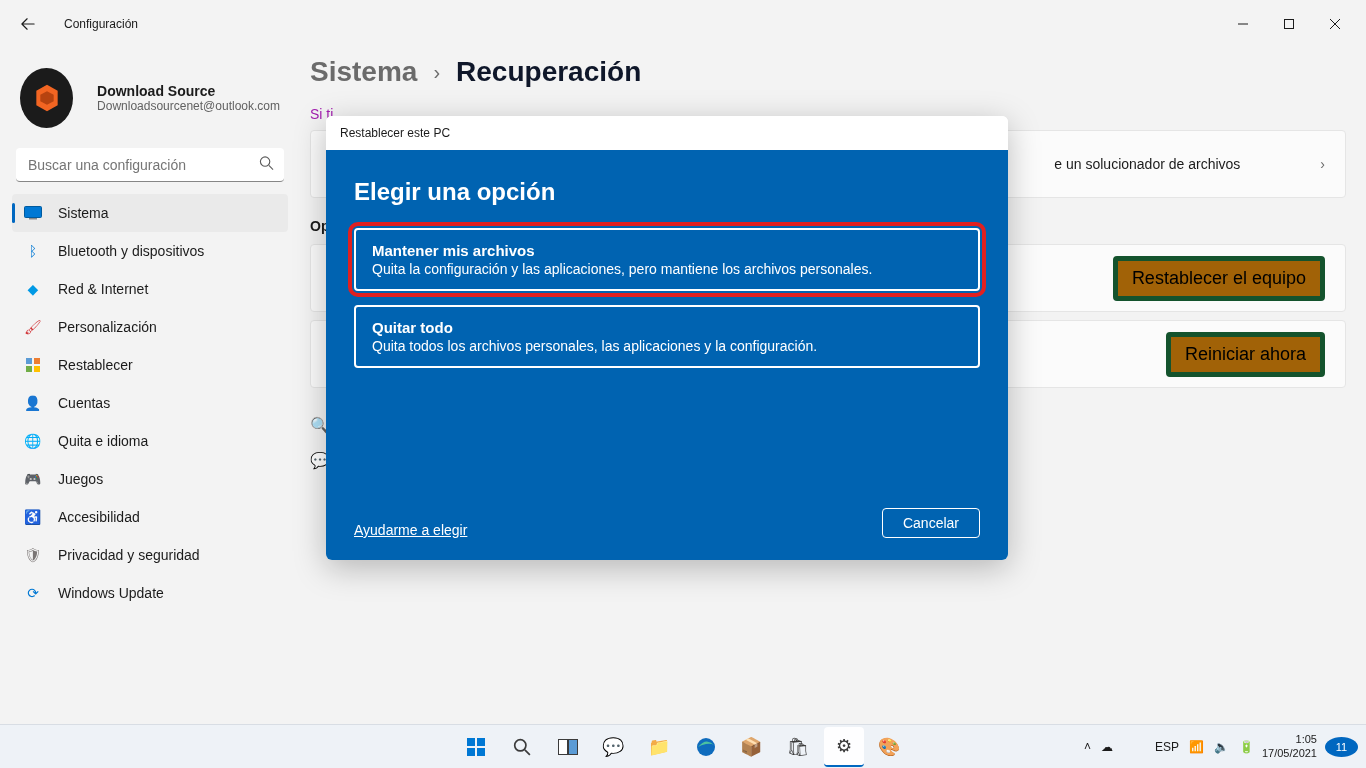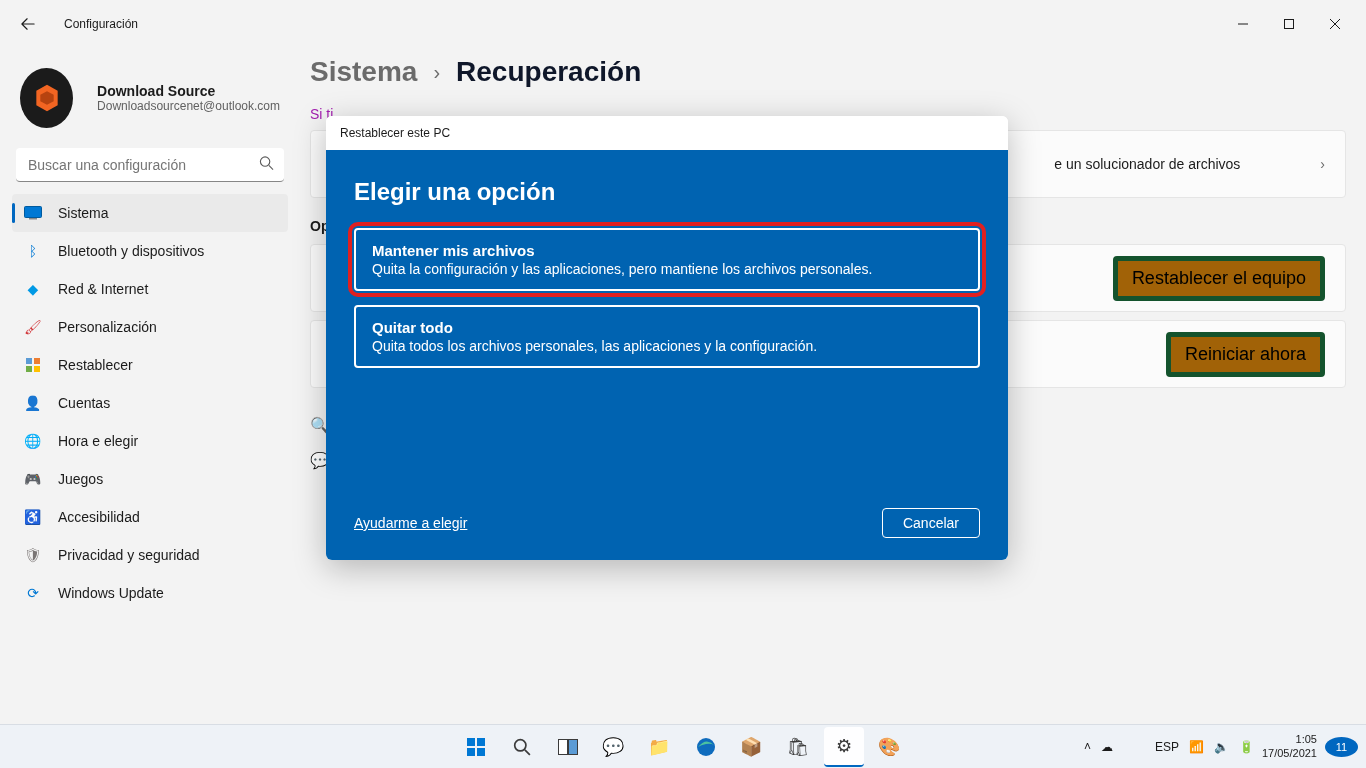--- a/index.html
+++ b/index.html
@@ -46,21 +46,21 @@
 
 
 .dialog { position: absolute; left: 326px; top: 116px; width: 682px; background: #fff; box-shadow: 0 8px 32px rgba(0,0,0,0.25); border-radius: 6px; overflow: hidden; }
 .dlg-title { font-size: 12px; color: #1b1b1b; padding: 10px 14px; background: #fff; }
 .dlg-body { background: #0063b1; color: #fff; padding: 28px 28px 22px 28px; }
 .dlg-heading { font-size: 24px; font-weight: 700; margin-bottom: 22px; }
 .opt { border: 2px solid #fff; border-radius: 4px; padding: 12px 16px; margin-bottom: 14px; cursor: pointer; }
 .opt.highlight { outline: 4px solid #e02020; outline-offset: 2px; }
 .opt-title { font-weight: 600; font-size: 15px; }
 .opt-desc { font-size: 14px; margin-top: 2px; }
-.dlg-footer { display: flex; justify-content: space-between; align-items: center; margin-top: 140px; }
+.dlg-footer { display: flex; justify-content: space-between; align-items: flex-end; margin-top: 140px; }
 .help-link { color: #fff; text-decoration: underline; font-size: 14px; cursor: pointer; }
 .cancel-btn { background: transparent; border: 1.5px solid #fff; color: #fff; border-radius: 4px; padding: 6px 20px; font-size: 14px; cursor: pointer; }
 
 
 .taskbar { position: absolute; left: 0; right: 0; bottom: 0; height: 44px; background: #eef2f7; border-top: 1px solid #d8dde4; display: flex; align-items: center; }
 .tb-center { position: absolute; left: 50%; transform: translateX(-50%); display: flex; gap: 6px; align-items: center; }
 .tb-icon { width: 40px; height: 40px; display: flex; align-items: center; justify-content: center; border-radius: 4px; cursor: pointer; font-size: 18px; }
 .tb-icon.active { background: rgba(255,255,255,0.9); border-bottom: 2px solid #0067c0; }
 .tb-right { margin-left: auto; display: flex; align-items: center; gap: 8px; padding-right: 8px; font-size: 12px; color: #1b1b1b; }
 .tb-tray { display: flex; align-items: center; gap: 10px; }
@@ -150,21 +150,21 @@
           </svg>
         </span>
         <span>Restablecer</span>
       </div>
     <div class="nav-item">
         <span class="nic" style="color:#ca5010">👤</span>
         <span>Cuentas</span>
       </div>
     <div class="nav-item">
         <span class="nic" style="color:#0078d4">🌐</span>
-        <span>Hora e elegir</span>
+        <span>Quita e idioma</span>
       </div>
     <div class="nav-item">
         <span class="nic" style="color:#7a7574">🎮</span>
         <span>Juegos</span>
       </div>
     <div class="nav-item">
         <span class="nic" style="color:#0078d4">♿</span>
         <span>Accesibilidad</span>
       </div>
     <div class="nav-item">

